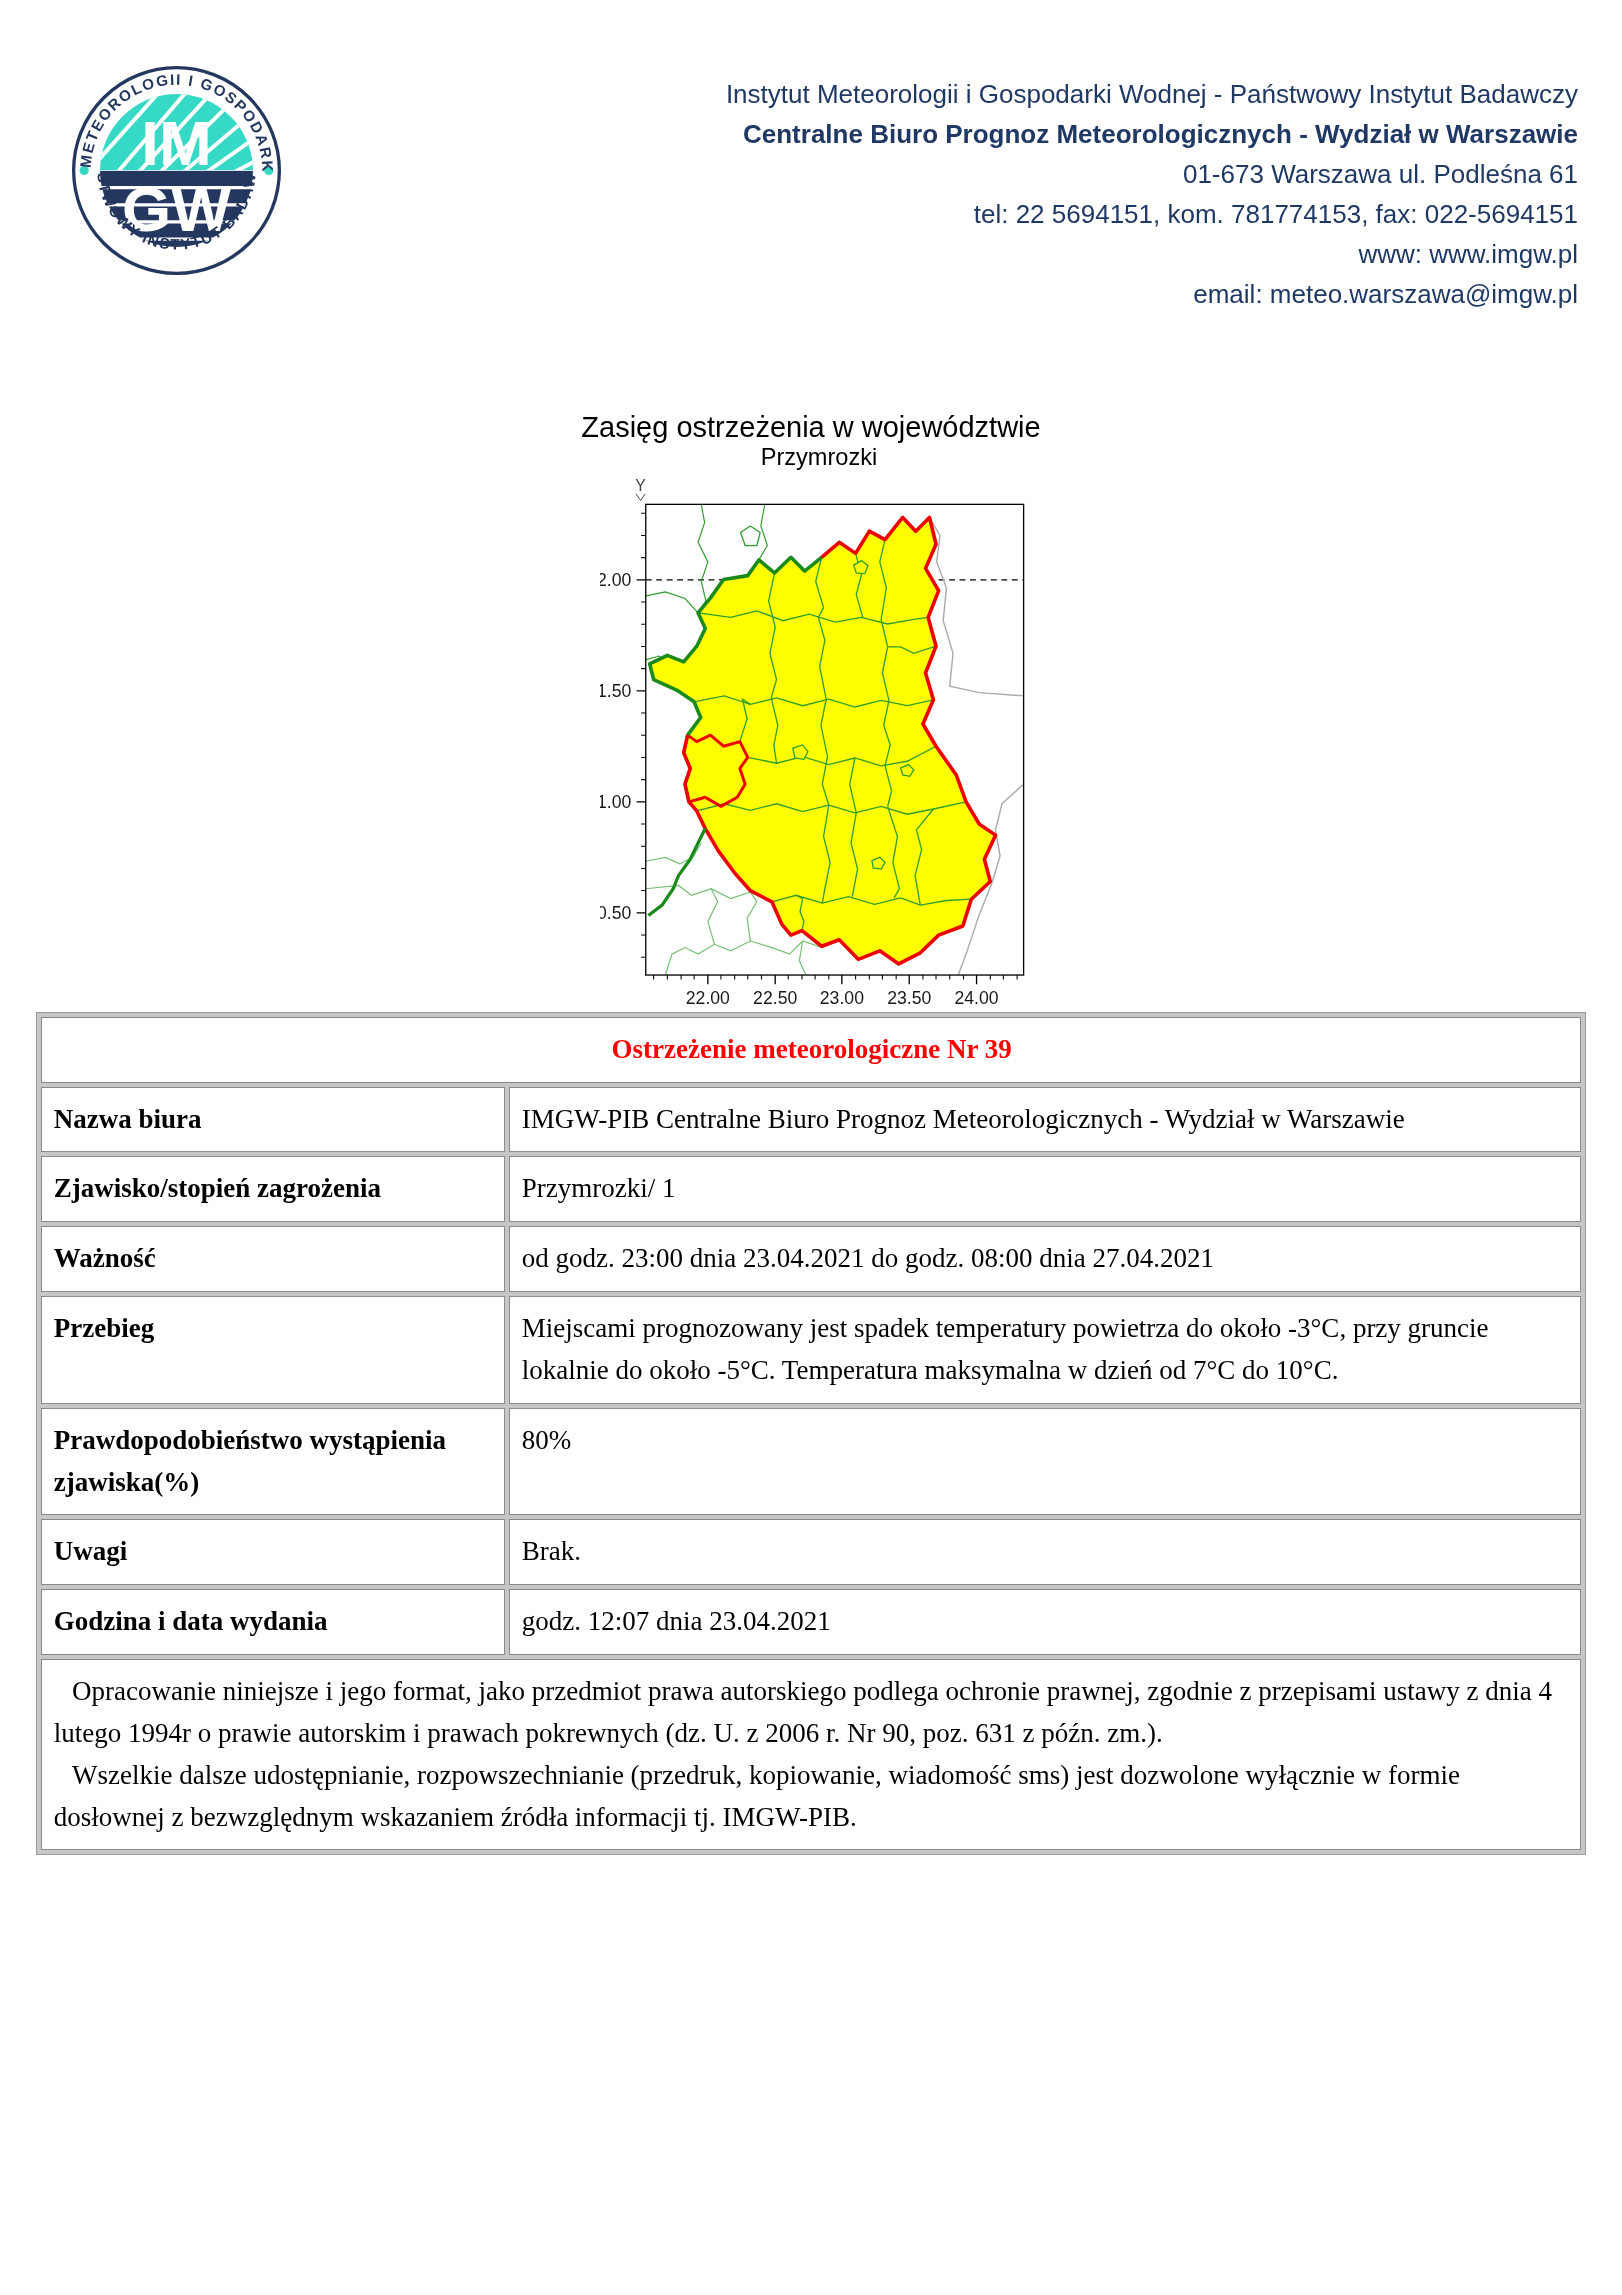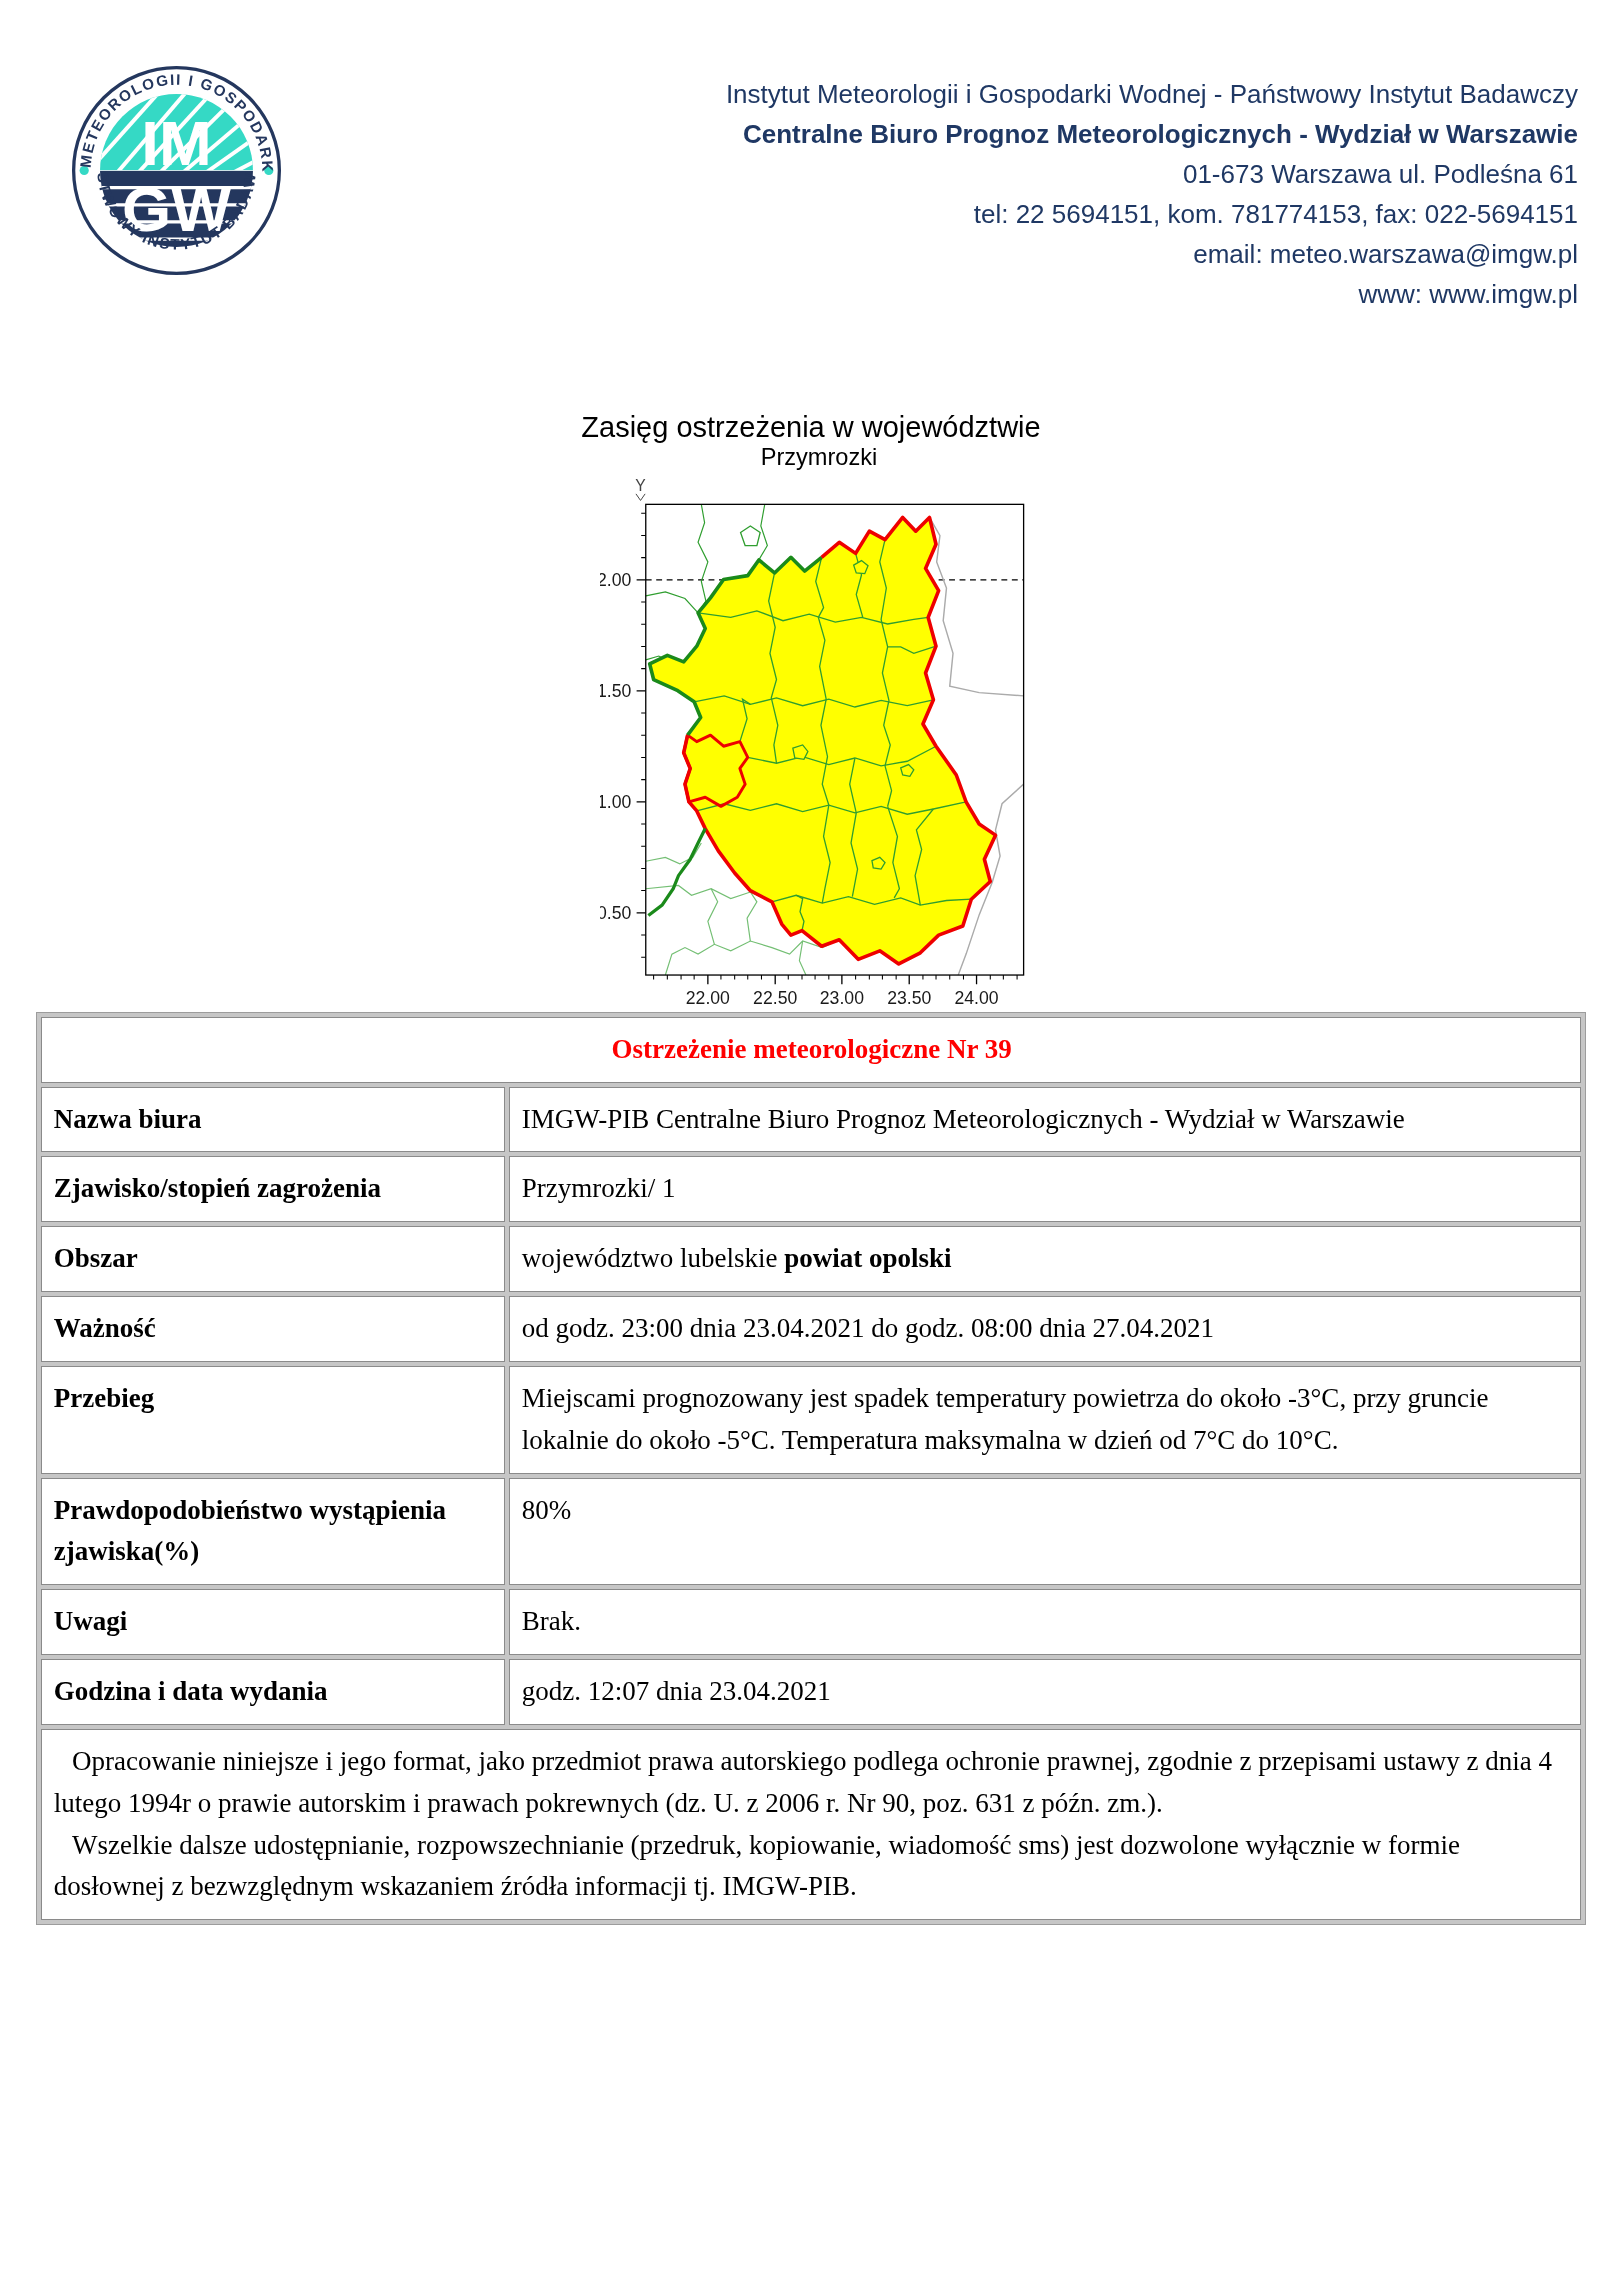--- a/index.html
+++ b/index.html
@@ -139,22 +139,22 @@
       <circle cx="300" cy="160" r="7" fill="#35d9c5"></circle>
       <text class="ring-text"><textPath href="#arcTop" startOffset="50%" text-anchor="middle">INSTYTUT METEOROLOGII I GOSPODARKI WODNEJ</textPath></text>
       <text class="ring-text"><textPath href="#arcBot" startOffset="50%" text-anchor="middle">PAŃSTWOWY INSTYTUT BADAWCZY</textPath></text>
     </svg>
   </div>
   <div class="header-text">
     <div>Instytut Meteorologii i Gospodarki Wodnej - Państwowy Instytut Badawczy</div>
     <div class="bold">Centralne Biuro Prognoz Meteorologicznych - Wydział w Warszawie</div>
     <div>01-673 Warszawa ul. Podleśna 61</div>
     <div>tel: 22 5694151, kom. 781774153, fax: 022-5694151</div>
+    <div>www: www.imgw.pl</div>
     <div>email: meteo.warszawa@imgw.pl</div>
-    <div>www: www.imgw.pl</div>
   </div>
 </div>
 
 <div class="map-heading">Zasięg ostrzeżenia w województwie</div>
 <div class="map-title">Przymrozki</div>
 
 <div class="map-block">
   <svg width="438" height="534" viewBox="0 -34 670 816">
 
     <line x1="70" y1="127.5" x2="648" y2="127.5" stroke="#000" stroke-width="1.8" stroke-dasharray="9 7"></line>
@@ -245,24 +245,20 @@
   </tr>
   <tr>
     <td class="lbl">Nazwa biura</td>
     <td>IMGW-PIB Centralne Biuro Prognoz Meteorologicznych - Wydział w Warszawie</td>
   </tr>
   <tr>
     <td class="lbl">Zjawisko/stopień zagrożenia</td>
     <td>Przymrozki/ 1</td>
   </tr>
   <tr>
-    <td class="lbl">Obszar</td>
-    <td><span>województwo lubelskie </span><span class="b">powiat opolski</span></td>
-  </tr>
-  <tr>
     <td class="lbl">Ważność</td>
     <td>od godz. 23:00 dnia 23.04.2021 do godz. 08:00 dnia 27.04.2021</td>
   </tr>
   <tr>
     <td class="lbl">Przebieg</td>
     <td>Miejscami prognozowany jest spadek temperatury powietrza do około -3°C, przy gruncie lokalnie do około -5°C. Temperatura maksymalna w dzień od 7°C do 10°C.</td>
   </tr>
   <tr>
     <td class="lbl">Prawdopodobieństwo wystąpienia zjawiska(%)</td>
     <td>80%</td>

